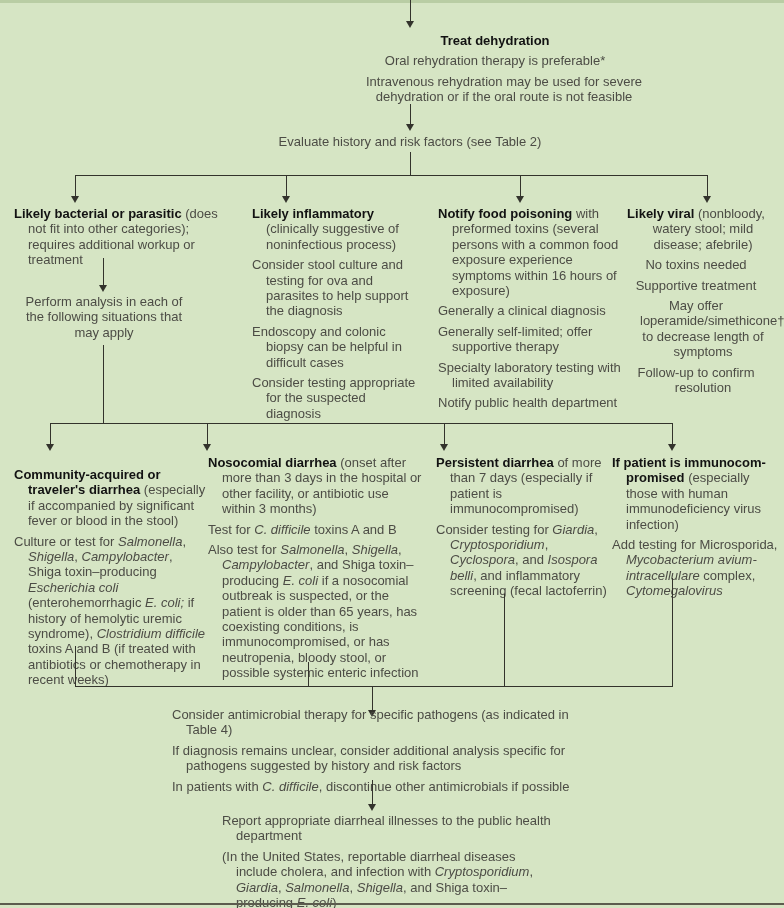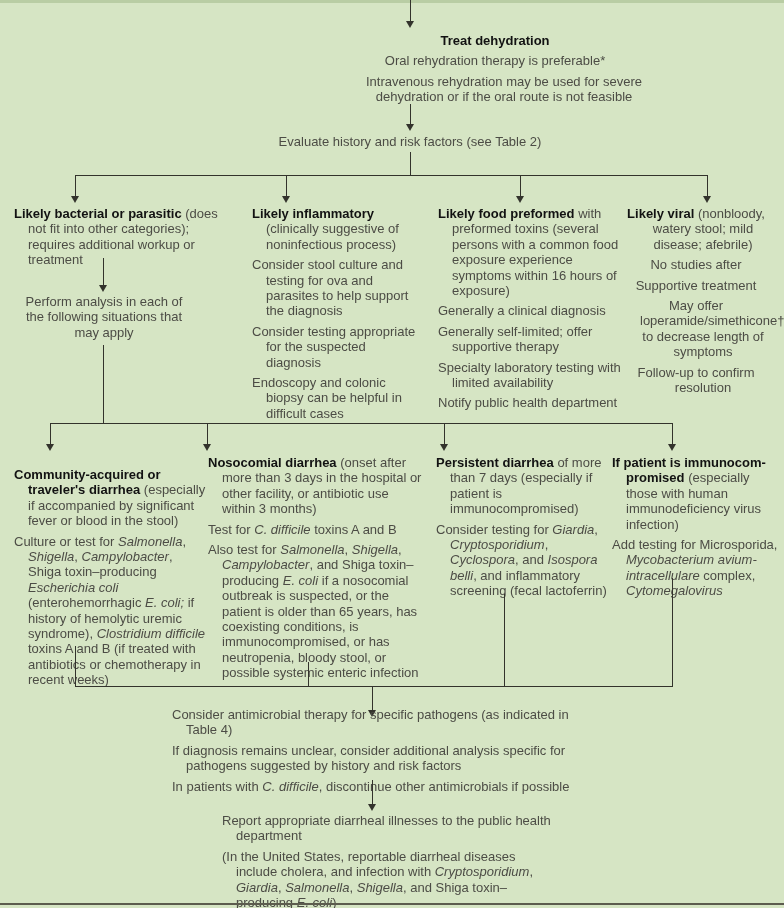--- a/index.html
+++ b/index.html
@@ -110,35 +110,35 @@
 
   <div class="blk ctr" style="left:20px; top:294px; width:168px;">
     <p>Perform analysis in each of the following situations that may apply</p>
   </div>
 
   <div class="vline" style="left: 103px; top: 345px; height: 78px; background: rgb(51, 51, 44);"></div>
 
   <div class="blk" style="left:252px; top:206px; width:172px;">
     <p><b>Likely inflammatory</b><span> (clinically suggestive of noninfectious process)</span></p>
     <p>Consider stool culture and testing for ova and parasites to help support the diagnosis</p>
+    <p>Endoscopy and colonic biopsy can be helpful in difficult cases</p>
     <p>Consider testing appropriate for the suspected diagnosis</p>
-    <p>Endoscopy and colonic biopsy can be helpful in difficult cases</p>
   </div>
 
   <div class="blk" style="left:438px; top:206px; width:186px;">
-    <p><b>Likely food preformed</b><span> with preformed toxins (several persons with a common food exposure experience symptoms within 16 hours of exposure)</span></p>
+    <p><b>Notify food poisoning</b><span> with preformed toxins (several persons with a common food exposure experience symptoms within 16 hours of exposure)</span></p>
     <p>Generally a clinical diagnosis</p>
     <p>Generally self-limited; offer supportive therapy</p>
     <p>Specialty laboratory testing with limited availability</p>
     <p>Notify public health department</p>
   </div>
 
   <div class="blk" style="left:626px; top:206px; width:140px;text-align:center;">
     <p><b>Likely viral</b><span> (nonbloody, watery stool; mild disease; afebrile)</span></p>
-    <p>No studies after</p>
+    <p>No toxins needed</p>
     <p>Supportive treatment</p>
     <p>May offer loperamide/simethicone† to decrease length of symptoms</p>
     <p>Follow-up to confirm resolution</p>
   </div>
 
   <div class="hline" style="left: 50px; top: 423px; width: 622px; background: rgb(51, 51, 44);"></div>
   <div class="vline" style="left: 50px; top: 423px; height: 22px; background: rgb(51, 51, 44);"></div>
   <div class="arrow" style="left: 46px; top: 444px; border-top-color: rgb(51, 51, 44);"></div>
   <div class="vline" style="left: 207px; top: 423px; height: 22px; background: rgb(51, 51, 44);"></div>
   <div class="arrow" style="left: 203px; top: 444px; border-top-color: rgb(51, 51, 44);"></div>

